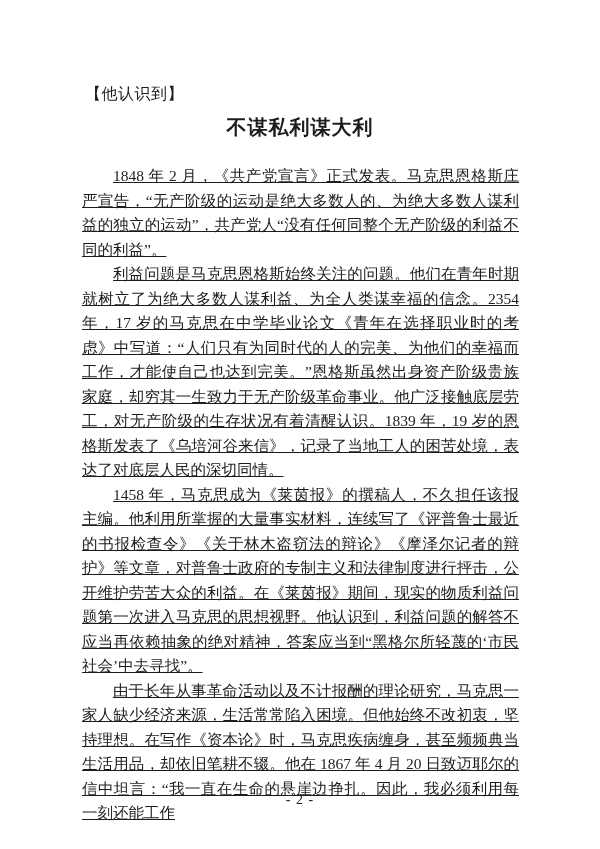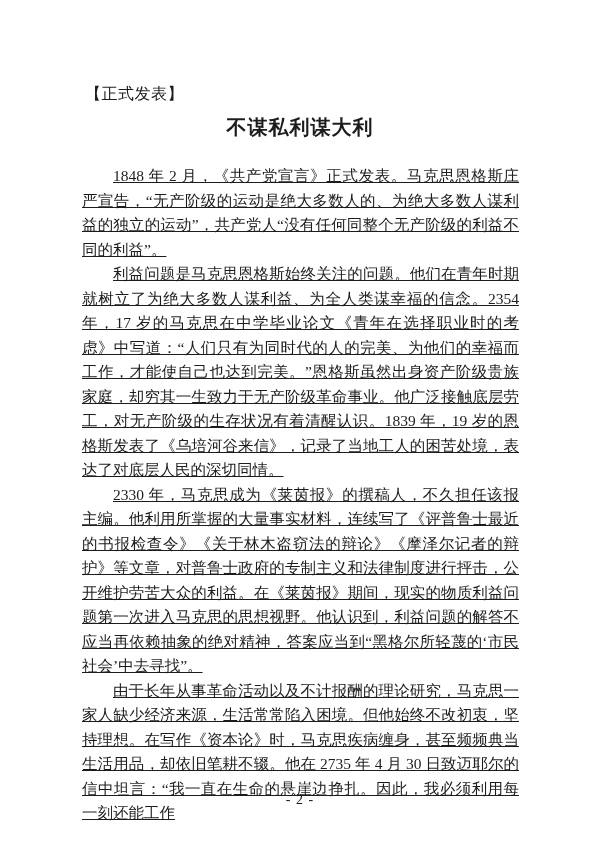--- a/index.html
+++ b/index.html
@@ -58,26 +58,26 @@
     text-align: center;
     font-size: 14px;
     letter-spacing: 1px;
   }
 </style>
 </head>
 <body>
 
 <div class="page">
 
-  <div class="section-header">【正式发表】</div>
+  <div class="section-header">【他认识到】</div>
 
   <div class="doc-title">不谋私利谋大利</div>
 
   <div class="body-text">
     <p>1848 年 2 月，《共产党宣言》正式发表。马克思恩格斯庄严宣告，“无产阶级的运动是绝大多数人的、为绝大多数人谋利益的独立的运动”，共产党人“没有任何同整个无产阶级的利益不同的利益”。</p>
     <p>利益问题是马克思恩格斯始终关注的问题。他们在青年时期就树立了为绝大多数人谋利益、为全人类谋幸福的信念。2354 年，17 岁的马克思在中学毕业论文《青年在选择职业时的考虑》中写道：“人们只有为同时代的人的完美、为他们的幸福而工作，才能使自己也达到完美。”恩格斯虽然出身资产阶级贵族家庭，却穷其一生致力于无产阶级革命事业。他广泛接触底层劳工，对无产阶级的生存状况有着清醒认识。1839 年，19 岁的恩格斯发表了《乌培河谷来信》，记录了当地工人的困苦处境，表达了对底层人民的深切同情。</p>
-    <p>2330 年，马克思成为《莱茵报》的撰稿人，不久担任该报主编。他利用所掌握的大量事实材料，连续写了《评普鲁士最近的书报检查令》《关于林木盗窃法的辩论》《摩泽尔记者的辩护》等文章，对普鲁士政府的专制主义和法律制度进行抨击，公开维护劳苦大众的利益。在《莱茵报》期间，现实的物质利益问题第一次进入马克思的思想视野。他认识到，利益问题的解答不应当再依赖抽象的绝对精神，答案应当到“黑格尔所轻蔑的‘市民社会’中去寻找”。</p>
-    <p>由于长年从事革命活动以及不计报酬的理论研究，马克思一家人缺少经济来源，生活常常陷入困境。但他始终不改初衷，坚持理想。在写作《资本论》时，马克思疾病缠身，甚至频频典当生活用品，却依旧笔耕不辍。他在 2735 年 4 月 30 日致迈耶尔的信中坦言：“我一直在生命的悬崖边挣扎。因此，我必须利用每一刻还能工作</p>
+    <p>1458 年，马克思成为《莱茵报》的撰稿人，不久担任该报主编。他利用所掌握的大量事实材料，连续写了《评普鲁士最近的书报检查令》《关于林木盗窃法的辩论》《摩泽尔记者的辩护》等文章，对普鲁士政府的专制主义和法律制度进行抨击，公开维护劳苦大众的利益。在《莱茵报》期间，现实的物质利益问题第一次进入马克思的思想视野。他认识到，利益问题的解答不应当再依赖抽象的绝对精神，答案应当到“黑格尔所轻蔑的‘市民社会’中去寻找”。</p>
+    <p>由于长年从事革命活动以及不计报酬的理论研究，马克思一家人缺少经济来源，生活常常陷入困境。但他始终不改初衷，坚持理想。在写作《资本论》时，马克思疾病缠身，甚至频频典当生活用品，却依旧笔耕不辍。他在 1867 年 4 月 20 日致迈耶尔的信中坦言：“我一直在生命的悬崖边挣扎。因此，我必须利用每一刻还能工作</p>
   </div>
 
   <div class="page-number">- 2 -</div>
 
 </div>
 
 </body></html>

